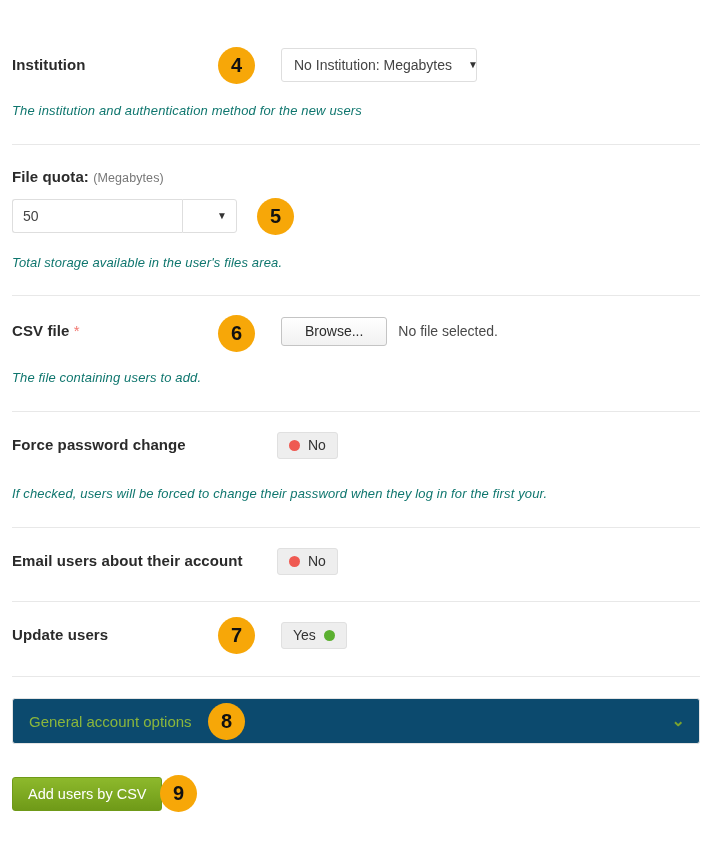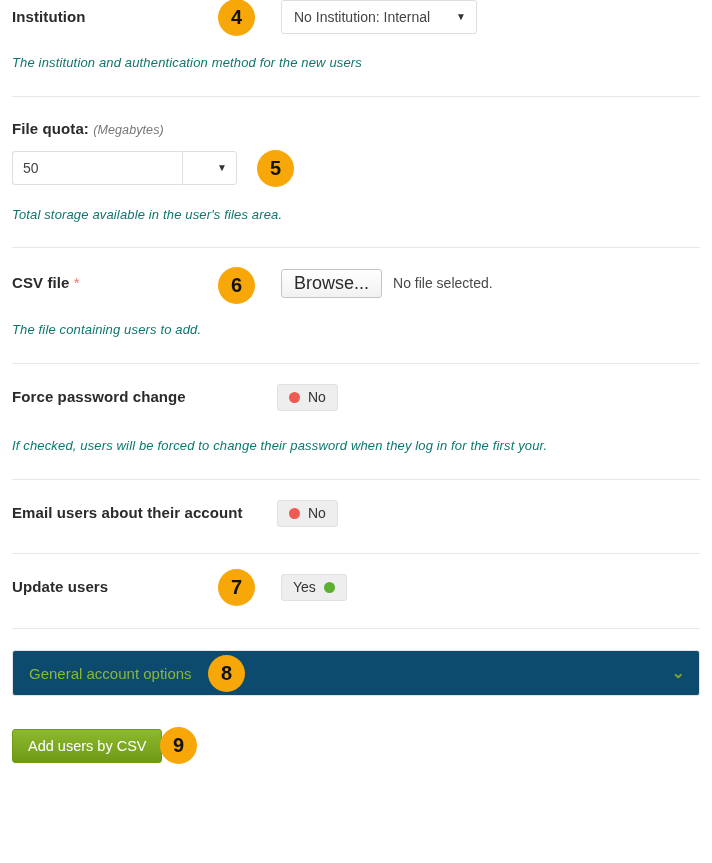--- a/index.html
+++ b/index.html
@@ -36,21 +36,20 @@
     font-size: 15px;
     font-weight: bold;
     color: #2b2b2b;
     width: 228px;
     flex: 0 0 228px;
     line-height: 20px;
     letter-spacing: .1px;
   }
   .field-label .units {
     font-weight: normal;
-    font-style: italic;
     font-size: 12.5px;
     color: #777777;
   }
   .req-star {
     color: #f27871;
     font-weight: normal;
     font-size: 15px;
   }
   .field-control {
     display: flex;
@@ -139,22 +138,22 @@
   }
   .stepper-btn .caret { margin-left: 0; }
 
   
   .file-wrap { display: flex; align-items: center; }
   .browse-btn {
     border: 1px solid #c4c4c4;
     border-radius: 3px;
     background: linear-gradient(#ffffff, #f1f1f1);
     height: 29px;
-    padding: 0 12px;
-    font-size: 18px;
+    padding: 0 23px;
+    font-size: 14px;
     color: #2b2b2b;
     display: flex;
     align-items: center;
     box-sizing: border-box;
     font-family: "Liberation Sans", sans-serif;
     text-align: center;
   }
   .file-status {
     font-size: 14px;
     color: #494949;
@@ -224,27 +223,27 @@
     align-items: center;
     box-sizing: border-box;
     font-family: "Liberation Sans", sans-serif;
   }
 </style>
 </head>
 <body>
 
 <div class="page">
 
-  <div class="form-row" style="">
+  <div class="form-row" style="margin-top:48px;">
     <div class="row-main">
       <div class="field-label">Institution</div>
       <div class="field-control" style="margin-left:-2px;">
         <div class="badge" style="left:-20px; top:-1px;">4</div>
         <div class="select-box" style="width:196px; margin-left:43px;">
-          <span class="sel-val">No Institution: Internal</span>
+          <span class="sel-val">No Institution: Megabytes</span>
           <span class="caret">▼</span>
         </div>
       </div>
     </div>
     <div class="help-text" style="margin-top:19px;">The institution and authentication method for the new users</div>
   </div>
   <div class="divider" style="margin-top:23px;"></div>
 
   <div class="form-row" style="padding-top:22px;">
     <div class="field-label" style="width:auto;flex:none;">

